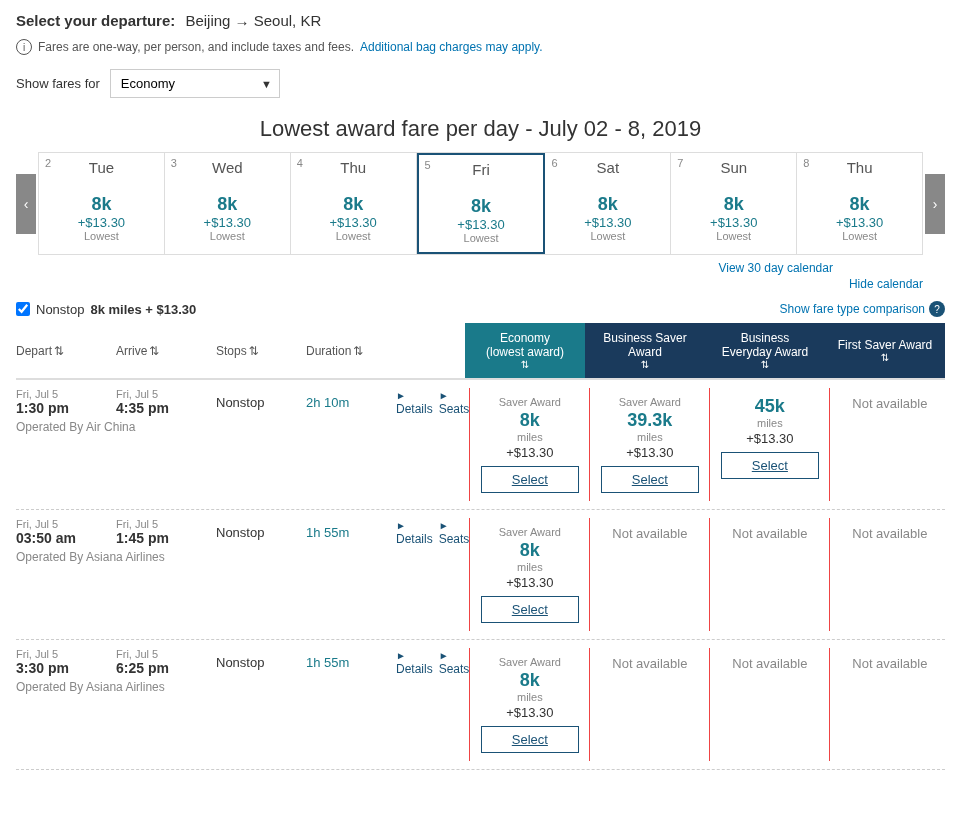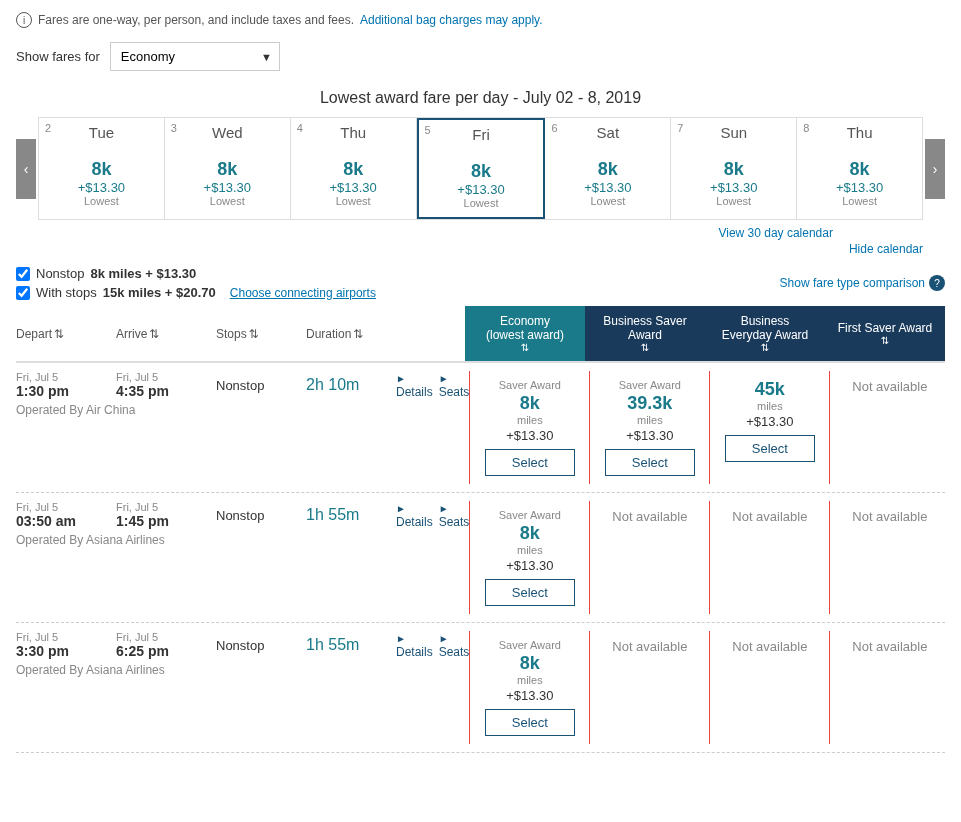--- a/index.html
+++ b/index.html
@@ -8,21 +8,21 @@
     .page-header { font-size: 15px; font-weight: normal; margin-bottom: 10px; }
     .page-header strong { font-weight: bold; }
     .info-bar { display: flex; align-items: center; font-size: 12px; color: #555; margin-bottom: 14px; gap: 6px; }
     .info-icon { width: 16px; height: 16px; border-radius: 50%; border: 1px solid #555; display: inline-flex; align-items: center; justify-content: center; font-size: 10px; flex-shrink: 0; }
     .info-link { color: #0073b1; text-decoration: none; }
     .fare-selector { display: flex; align-items: center; margin-bottom: 18px; gap: 10px; }
     .fare-selector label { font-size: 13px; }
     .fare-select { border: 1px solid #ccc; padding: 6px 30px 6px 10px; font-size: 13px; appearance: none; background: #fff; cursor: pointer; width: 170px; }
     .select-wrapper { position: relative; display: inline-block; }
     .select-wrapper::after { content: '▼'; position: absolute; right: 8px; top: 50%; transform: translateY(-50%); font-size: 11px; pointer-events: none; color: #333; }
-    .calendar-title { text-align: center; font-size: 16px; margin-bottom: 10px; color: #333; }
+    .calendar-title { text-align: center; font-size: 22px; margin-bottom: 10px; color: #333; }
     .calendar-section { position: relative; }
     .calendar-nav { position: absolute; top: 50%; transform: translateY(-50%); background: #888; color: #fff; border: none; cursor: pointer; width: 20px; height: 60px; display: flex; align-items: center; justify-content: center; font-size: 14px; z-index: 2; }
     .calendar-nav.left { left: 0; }
     .calendar-nav.right { right: 0; }
     .calendar-days { display: flex; border: 1px solid #ddd; margin: 0 22px; }
     .calendar-day { flex: 1; text-align: center; padding: 6px 4px 8px; border-right: 1px solid #ddd; cursor: pointer; position: relative; }
     .calendar-day:last-child { border-right: none; }
     .calendar-day.selected { border: 2px solid #1a5276; }
     .day-name { font-size: 15px; color: #555; font-weight: normal; }
     .day-num { position: absolute; top: 4px; left: 6px; font-size: 11px; color: #888; }
@@ -40,44 +40,48 @@
     .choose-link { color: #0073b1; font-size: 12px; cursor: pointer; margin-left: 8px; }
     .sort-col { cursor: pointer; display: flex; align-items: center; gap: 2px; }
     .fare-col-header { width: 120px; background: #1a3a5c; color: #fff; font-size: 12px; text-align: center; padding: 8px 6px; display: flex; align-items: center; justify-content: center; flex-direction: column; min-height: 50px; }
     .fare-col-header.economy { background: #1a7a8a; }
     .fare-col-header span.sort-arrow { font-size: 10px; }
     .flight-row { border-bottom: 1px dashed #ccc; padding: 8px 0; }
     .flight-main { display: grid; grid-template-columns: 100px 100px 90px 90px auto auto; align-items: center; gap: 0; }
     .flight-time { font-size: 14px; font-weight: bold; color: #333; }
     .flight-date { font-size: 11px; color: #888; }
     .flight-stops { color: #333; font-size: 13px; }
-    .flight-duration { color: #1a7a8a; font-size: 16px; }
+    .flight-duration { color: #1a7a8a; font-size: 13px; }
     .flight-links { display: flex; gap: 6px; font-size: 12px; color: #1a5276; }
     .flight-links span { cursor: pointer; }
     .arrow-icon { color: #1a5276; font-size: 10px; }
     .operated { font-size: 12px; color: #888; margin-top: 4px; }
     .fare-options { display: flex; margin-top: 0; }
     .fare-cell { width: 120px; border-left: 1px solid #ef4444; padding: 8px 6px; text-align: center; font-size: 12px; }
     .fare-label { font-size: 11px; color: #888; margin-bottom: 2px; }
     .miles-big { font-size: 18px; font-weight: bold; color: #1a7a8a; }
     .fare-price { font-size: 13px; color: #333; margin: 2px 0; }
-    .select-btn { border: 1px solid #1a5276; color: #1a5276; background: #fff; padding: 5px 20px; font-size: 13px; cursor: pointer; margin-top: 4px; width: 90px; }
+    .select-btn { border: 1px solid #1a5276; color: #1a5276; background: #fff; padding: 5px 20px; font-size: 13px; cursor: pointer; margin-top: 4px; width: 98px; text-decoration: underline; }
     .not-available { color: #888; font-size: 13px; }
     .flight-left { flex: 1; }
     .whole-row { display: flex; align-items: flex-start; }
     .miles-sm { font-size: 11px; color: #888; }
     .header-area { display: flex; align-items: stretch; border-bottom: 2px solid #ddd; margin-bottom: 0; }
     .flight-info-header { flex: 1; display: grid; grid-template-columns: 100px 100px 90px 90px auto; align-items: center; padding: 6px 0; font-size: 12px; color: #555; }
     .fare-headers { display: flex; }
   </style>
 </head>
 <body>
 
 <div class="container">
 
+  <div class="page-header">
+    <strong>Select your departure:</strong>
+    <span style="font-weight:normal;margin-left:6px;">Beijing → Seoul, KR</span>
+  </div>
 
   <div class="info-bar">
     <span class="info-icon">i</span>
     <span>Fares are one-way, per person, and include taxes and fees.</span>
     <a class="info-link" href="#">Additional bag charges may apply.</a>
   </div>
 
   <div class="fare-selector">
     <label>Show fares for</label>
     <div class="select-wrapper">
@@ -152,26 +156,20 @@
     </div>
   </div>
 
   <div class="filter-row">
     <div class="filter-checks">
       <div class="filter-check">
         <input type="checkbox" checked="" style="">
         <span>Nonstop</span>
         <strong>8k miles + $13.30</strong>
       </div>
-      <div class="filter-check">
-        <input type="checkbox" checked="" style="">
-        <span>With stops</span>
-        <strong>15k miles + $20.70</strong>
-        <a href="#" class="choose-link">Choose connecting airports</a>
-      </div>
     </div>
     <div class="fare-type-link">
       <span>Show fare type comparison</span>
       <span class="help-icon">?</span>
     </div>
   </div>
 
   <div class="header-area">
     <div class="flight-info-header">
       <span class="sort-col">Depart <span>⇅</span></span>

